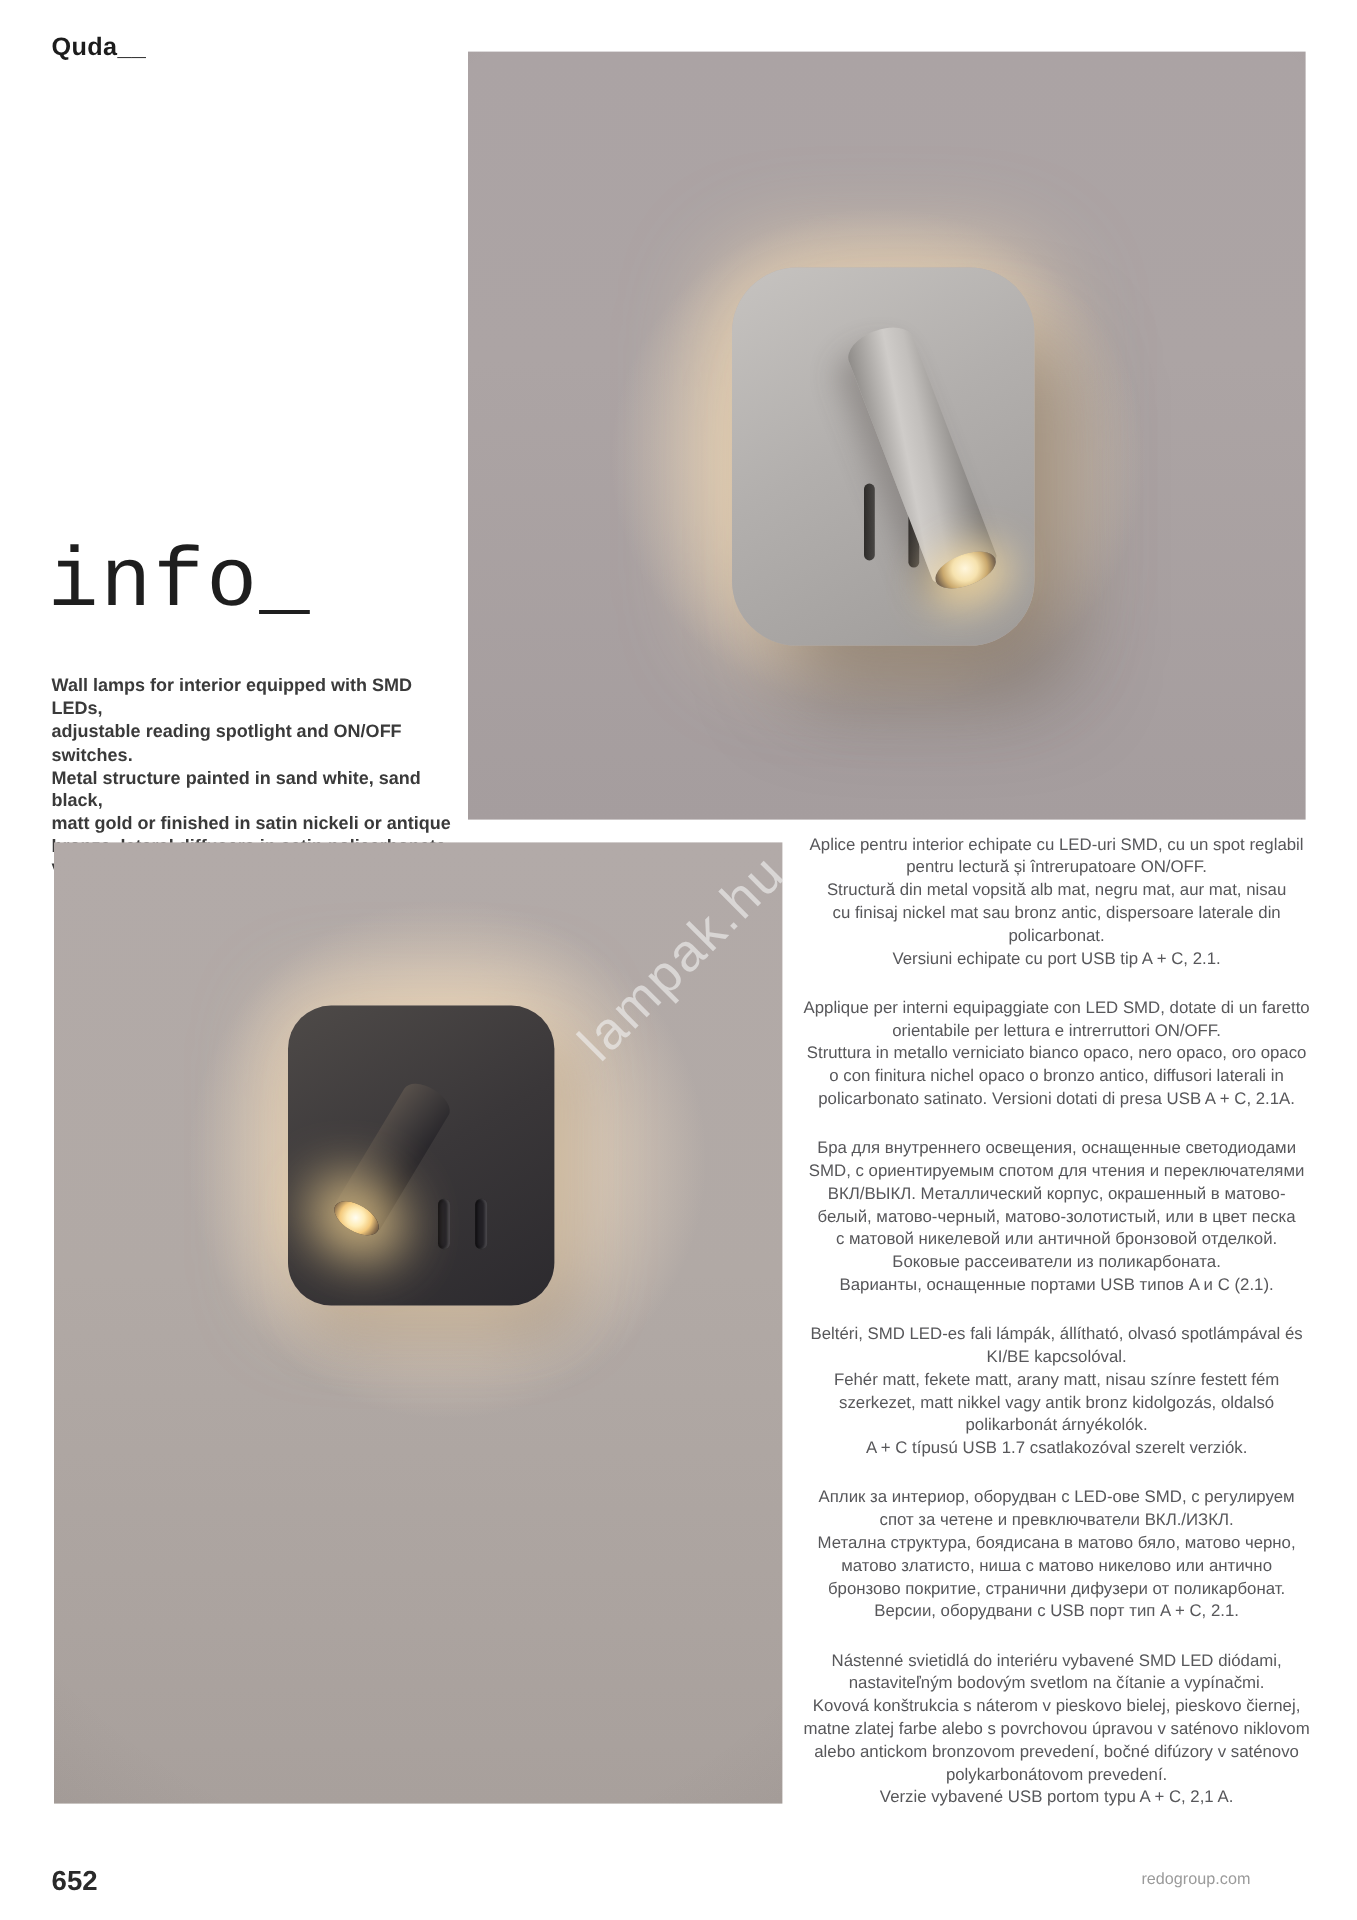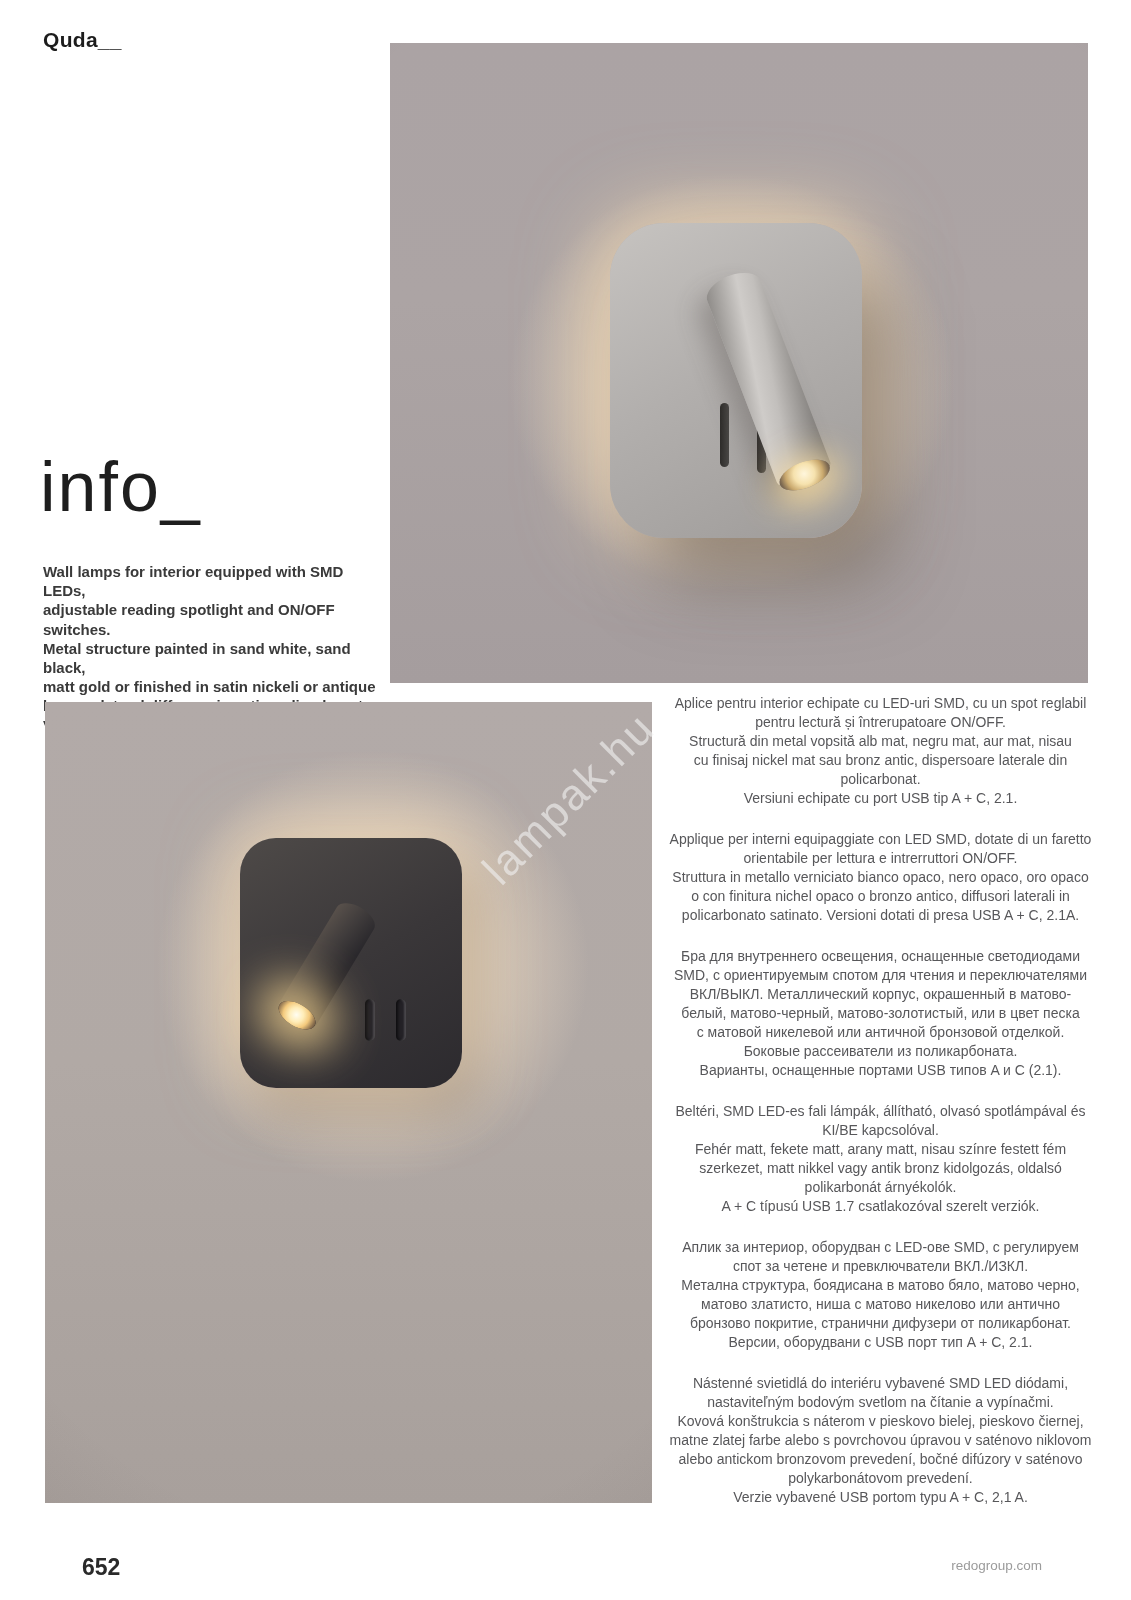--- a/index.html
+++ b/index.html
@@ -10,21 +10,21 @@
 
   
   .brand {
     position:absolute; left:43px; top:28px;
     font-size:21px; font-weight:600; color:#1c1c1c; letter-spacing:.3px;
   }
 
   
   .info-heading {
     position:absolute; left:40px; top:452px;
-    font-family:Liberation Sans, sans-serif;
+    font-family:Liberation Mono, monospace;
     font-weight:200; font-size:70px; color:#1e1e1e; letter-spacing:2px; line-height:1;
   }
   .info-text {
     position:absolute; left:43px; top:562px; width:345px;
     font-size:15px; font-weight:700; color:#3a3a3a;
     line-height:19.2px; white-space:pre-line;
   }
 
   
   .translations {
@@ -109,21 +109,21 @@
   .watermark {
     position:absolute; left:437px; top:772px; width:270px; height:60px;
     transform:rotate(-45deg); transform-origin:50% 50%;
     font-size:44px; font-weight:400; letter-spacing:2px; text-align:center;
     color:rgba(240,240,240,.62); z-index:5; pointer-events:none;
   }
 
   
   .page-number {
     position:absolute; left:43px; top:1554px;
-    font-size:23px; font-weight:700; color:#2a2a2a;margin-left:39px;
+    font-size:23px; font-weight:700; color:#2a2a2a;
   }
   .website {
     position:absolute; right:52px; top:1558px;
     font-size:13.5px; color:#9b9b9b;
   }
 </style>
 </head>
 <body>
 
 <div class="page">

